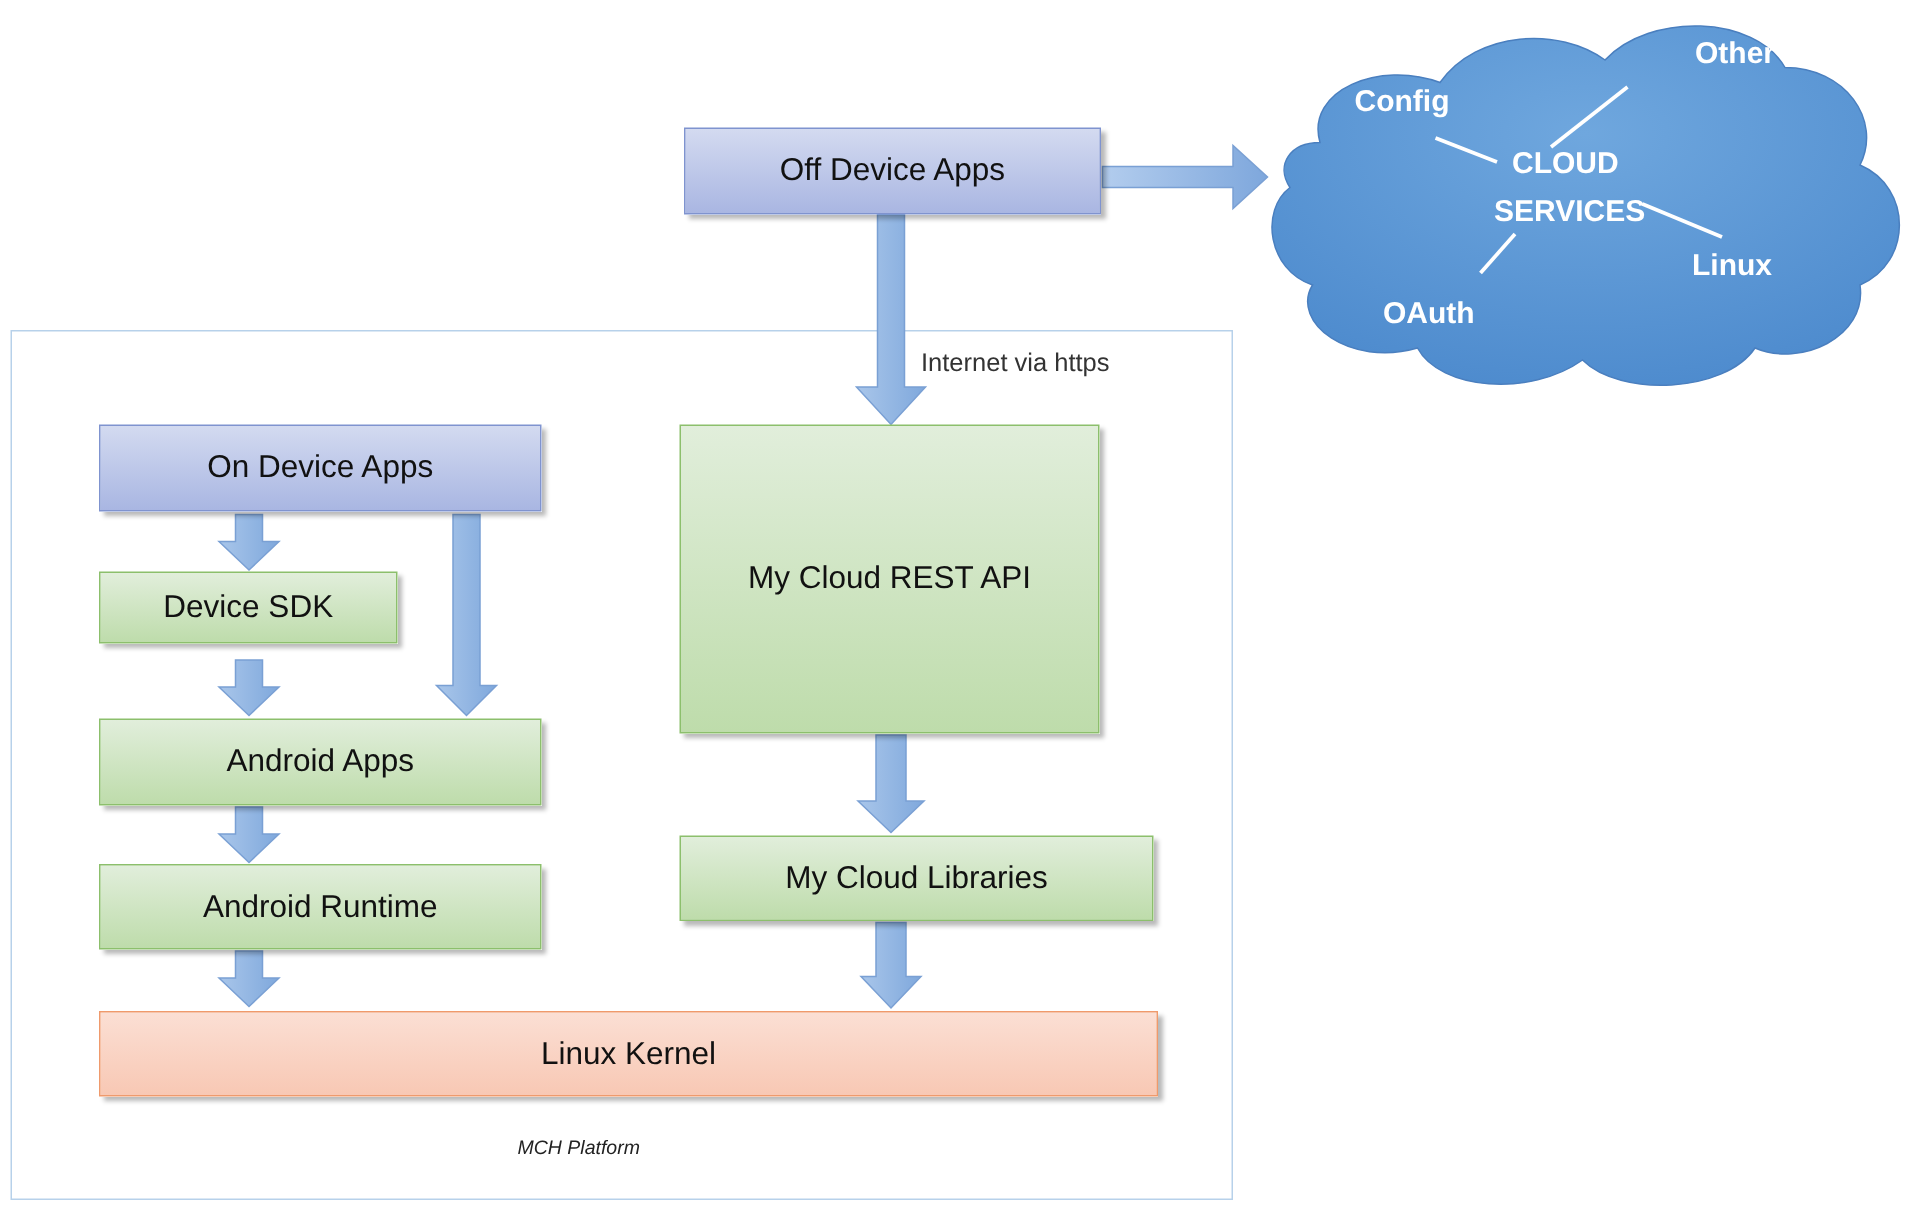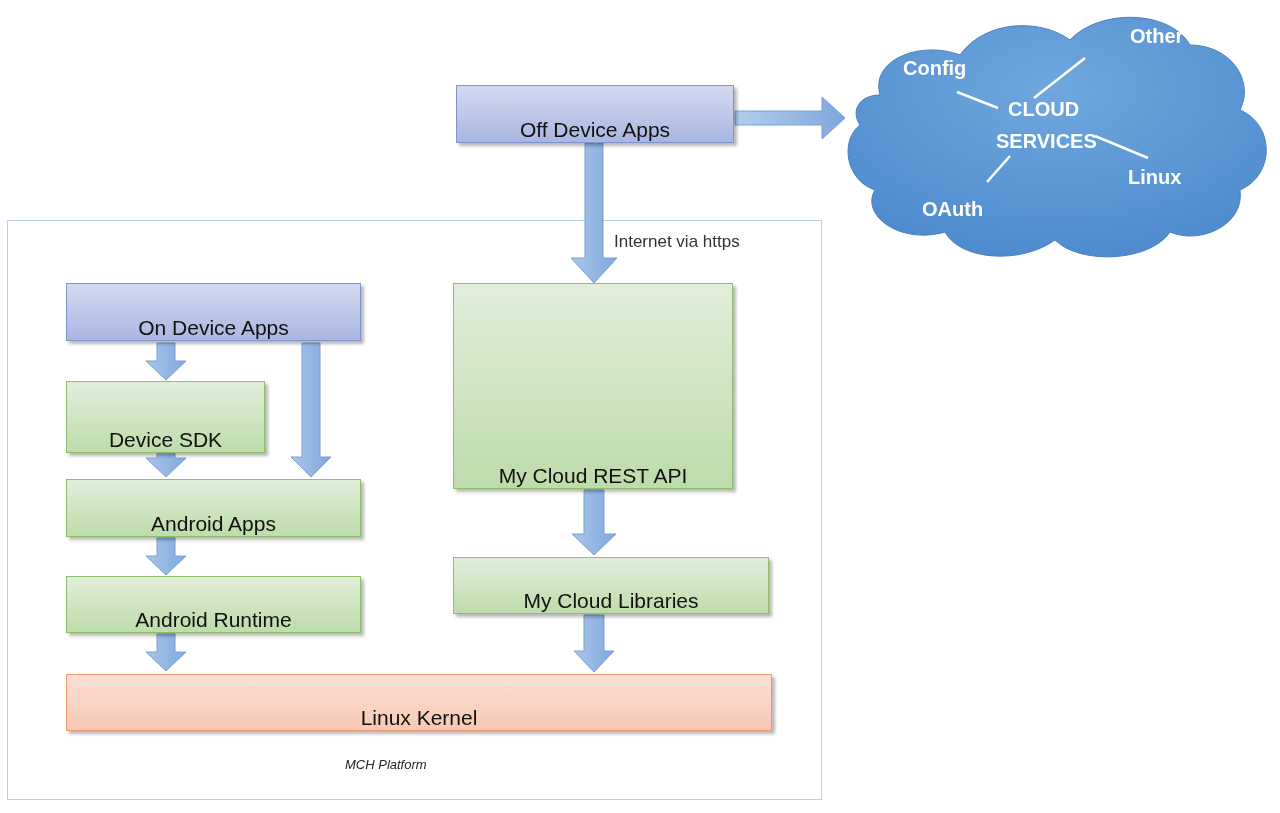--- a/index.html
+++ b/index.html
@@ -1,18 +1,18 @@
 <!DOCTYPE html>
 <html><head>
 <meta charset="utf-8">
 <style>
   html, body { margin:0; padding:0; background:#ffffff; }
   body { width:1280px; height:813px; position:relative; overflow:hidden;
          font-family:"Liberation Sans", "DejaVu Sans", sans-serif; }
-  .box { position:absolute; box-sizing:border-box; display:flex; align-items:flex-end; justify-content:center;
+  .box { position:absolute; box-sizing:border-box; display:flex; align-items:center; justify-content:center;
          font-size:21px; color:#111; box-shadow:3px 3px 3px rgba(0,0,0,0.28); }
   .blue { background:linear-gradient(#d3daf0, #a9b6e2); border:1px solid #7f93cf; }
   .green { background:linear-gradient(#e1eedb, #bedcab); border:1px solid #8cbf6c; }
   .orange { background:linear-gradient(#fbdfd4, #f8c8b4); border:1px solid #ef9a6c; }
   .platform { position:absolute; left:7px; top:220px; width:815px; height:580px; box-sizing:border-box;
               border:1px solid #b7d1ea; }
   .label { position:absolute; color:#222; }
   svg.overlay { position:absolute; left:0; top:0; }
   .cloud-text { position:absolute; color:#fff; font-weight:bold; font-size:20px; }
 </style>
@@ -71,21 +71,21 @@
 <div class="box blue" style="left:456px; top:85px; width:278px; height:58px;">
   <span>Off Device Apps</span>
 </div>
 
 <div class="label" style="left:614px; top:232px; font-size:17px; color:#333;">Internet via https</div>
 
 <div class="box blue" style="left:66px; top:283px; width:295px; height:58px;">
   <span>On Device Apps</span>
 </div>
 
-<div class="box green" style="left:66px; top:381px; width:199px; height:72px;">
+<div class="box green" style="left:66px; top:381px; width:199px; height:48px;">
   <span>Device SDK</span>
 </div>
 
 <div class="box green" style="left:66px; top:479px; width:295px; height:58px;">
   <span>Android Apps</span>
 </div>
 
 <div class="box green" style="left:66px; top:576px; width:295px; height:57px;">
   <span>Android Runtime</span>
 </div>

